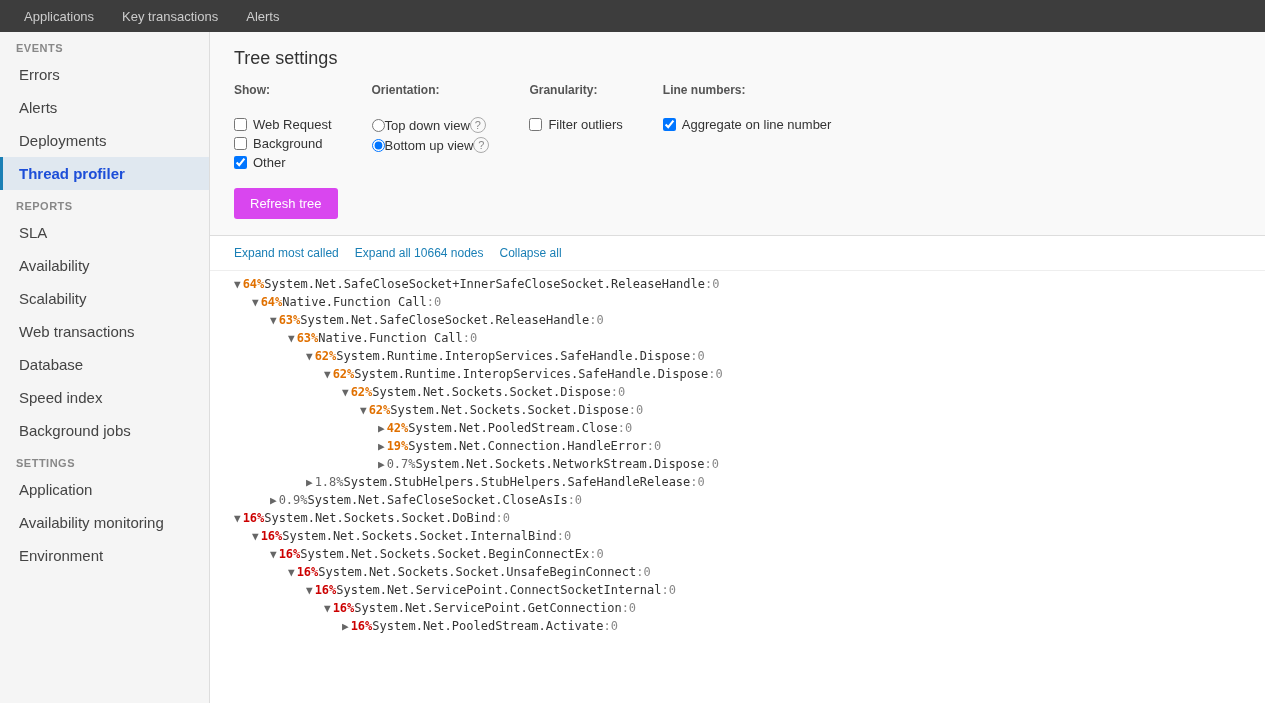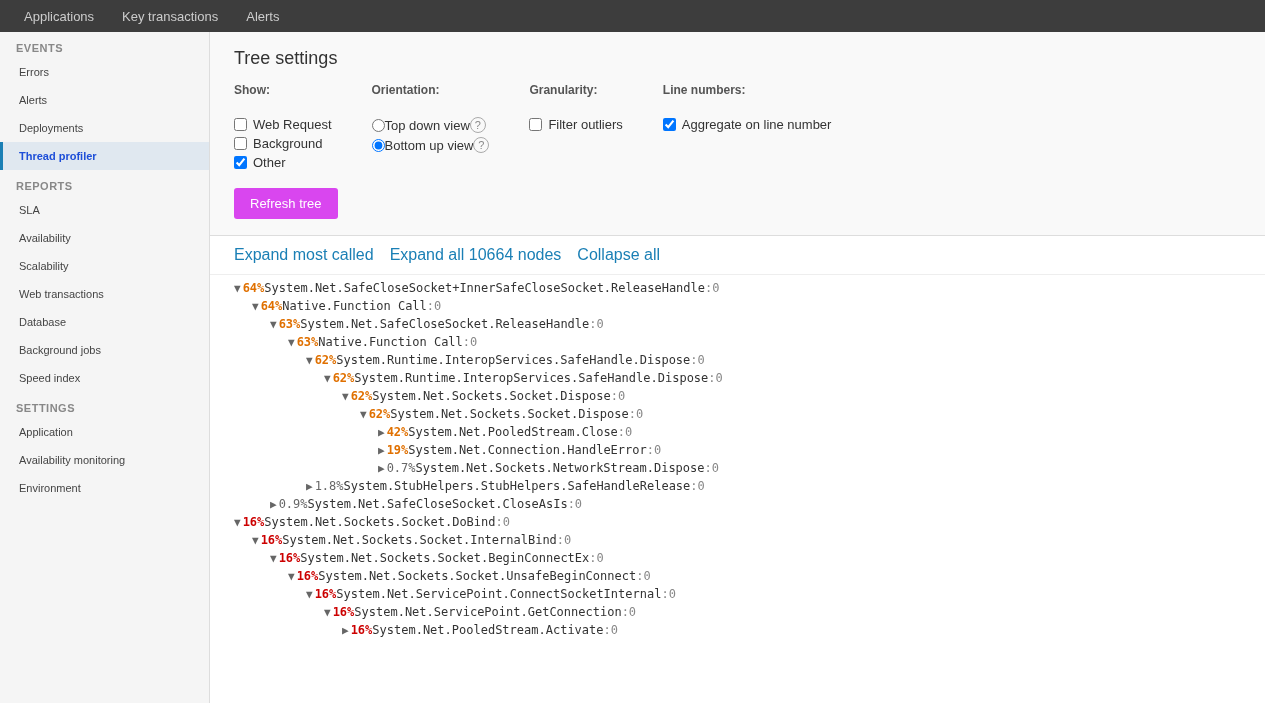--- a/index.html
+++ b/index.html
@@ -39,21 +39,21 @@
       font-weight: bold;
       color: #888;
       padding: 10px 16px 4px 16px;
       text-transform: uppercase;
       letter-spacing: 0.5px;
     }
     .sidebar-item {
       padding: 8px 16px;
       cursor: pointer;
       color: #444;
-      font-size: 11px;
+      font-size: 15px;
       border-left: 3px solid transparent;
     }
     .sidebar-item.active {
       background: #e0e8f0;
       border-left: 3px solid #1a7fb5;
       color: #1d4ed8;
       font-weight: bold;
     }
 
     
@@ -132,21 +132,21 @@
     
     .tree-toolbar {
       display: flex;
       gap: 16px;
       padding: 10px 24px;
       border-bottom: 1px solid #eee;
     }
     .tree-toolbar a {
       color: #1a7fb5;
       text-decoration: none;
-      font-size: 16px;
+      font-size: 12px;
       cursor: pointer;
     }
 
     
     .tree-content {
       padding: 4px 0;
       font-size: 12px;
       font-family: monospace;
     }
     .tree-row {
@@ -184,22 +184,22 @@
     <div class="sidebar-item">Alerts</div>
     <div class="sidebar-item">Deployments</div>
     <div class="sidebar-item active">Thread profiler</div>
 
     <div class="sidebar-section-label">REPORTS</div>
     <div class="sidebar-item">SLA</div>
     <div class="sidebar-item">Availability</div>
     <div class="sidebar-item">Scalability</div>
     <div class="sidebar-item">Web transactions</div>
     <div class="sidebar-item">Database</div>
+    <div class="sidebar-item">Speed index</div>
     <div class="sidebar-item">Background jobs</div>
-    <div class="sidebar-item">Speed index</div>
 
     <div class="sidebar-section-label">SETTINGS</div>
     <div class="sidebar-item">Application</div>
     <div class="sidebar-item">Availability monitoring</div>
     <div class="sidebar-item">Environment</div>
   </div>
 
   <div class="main">
 
     <div class="tree-settings-panel">

